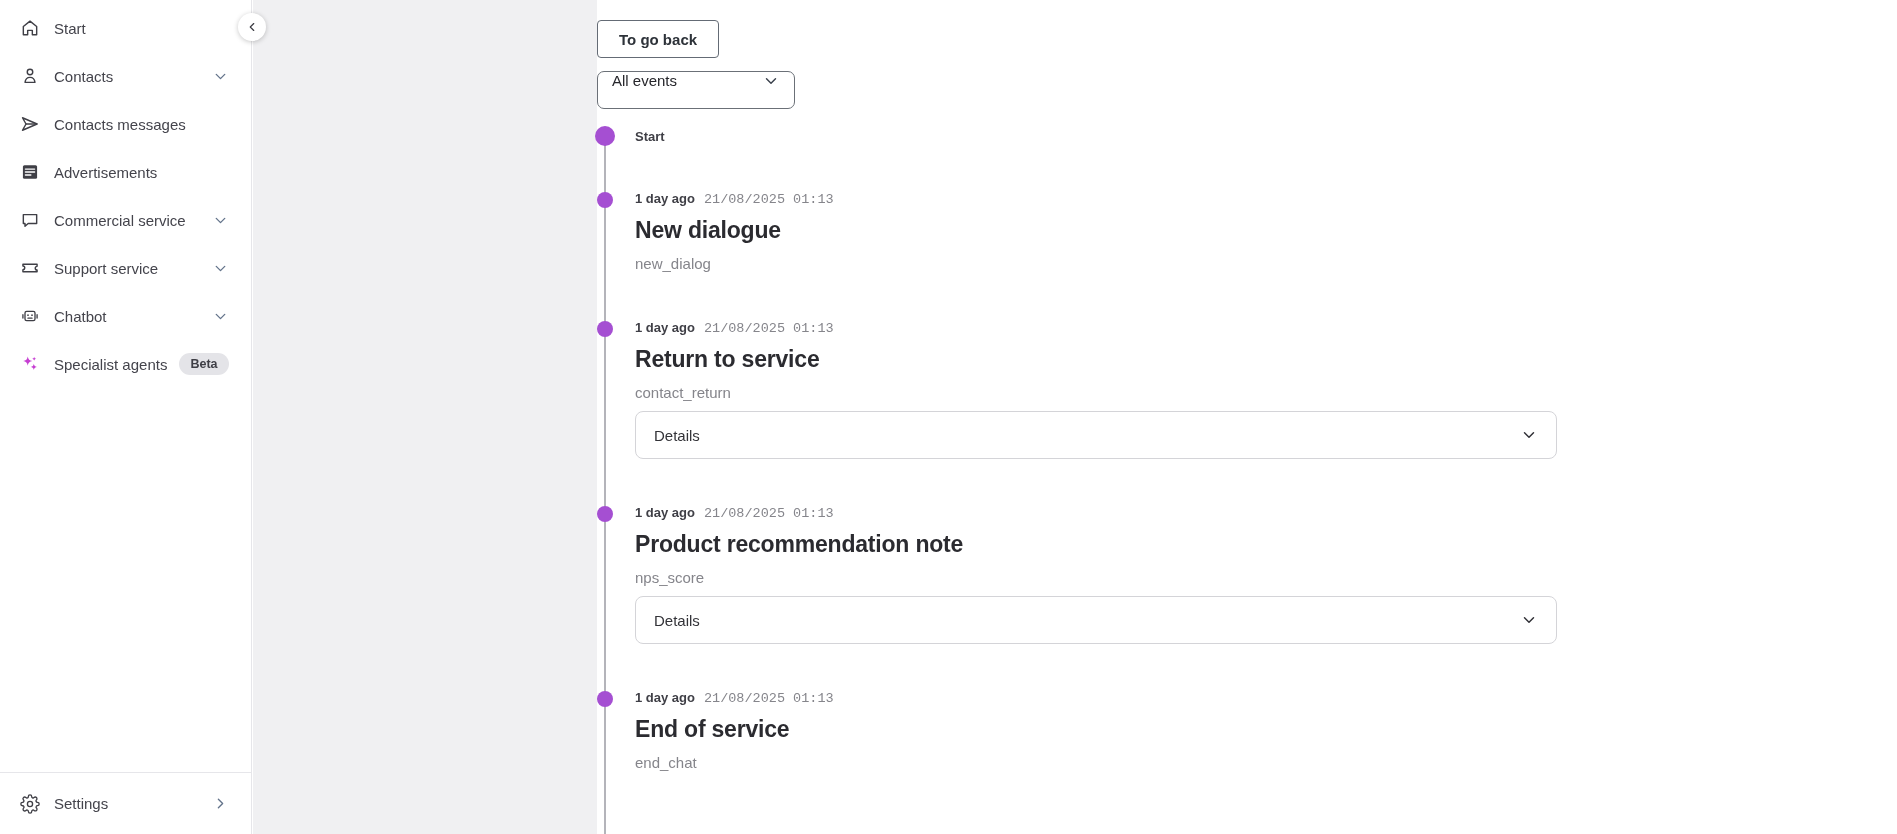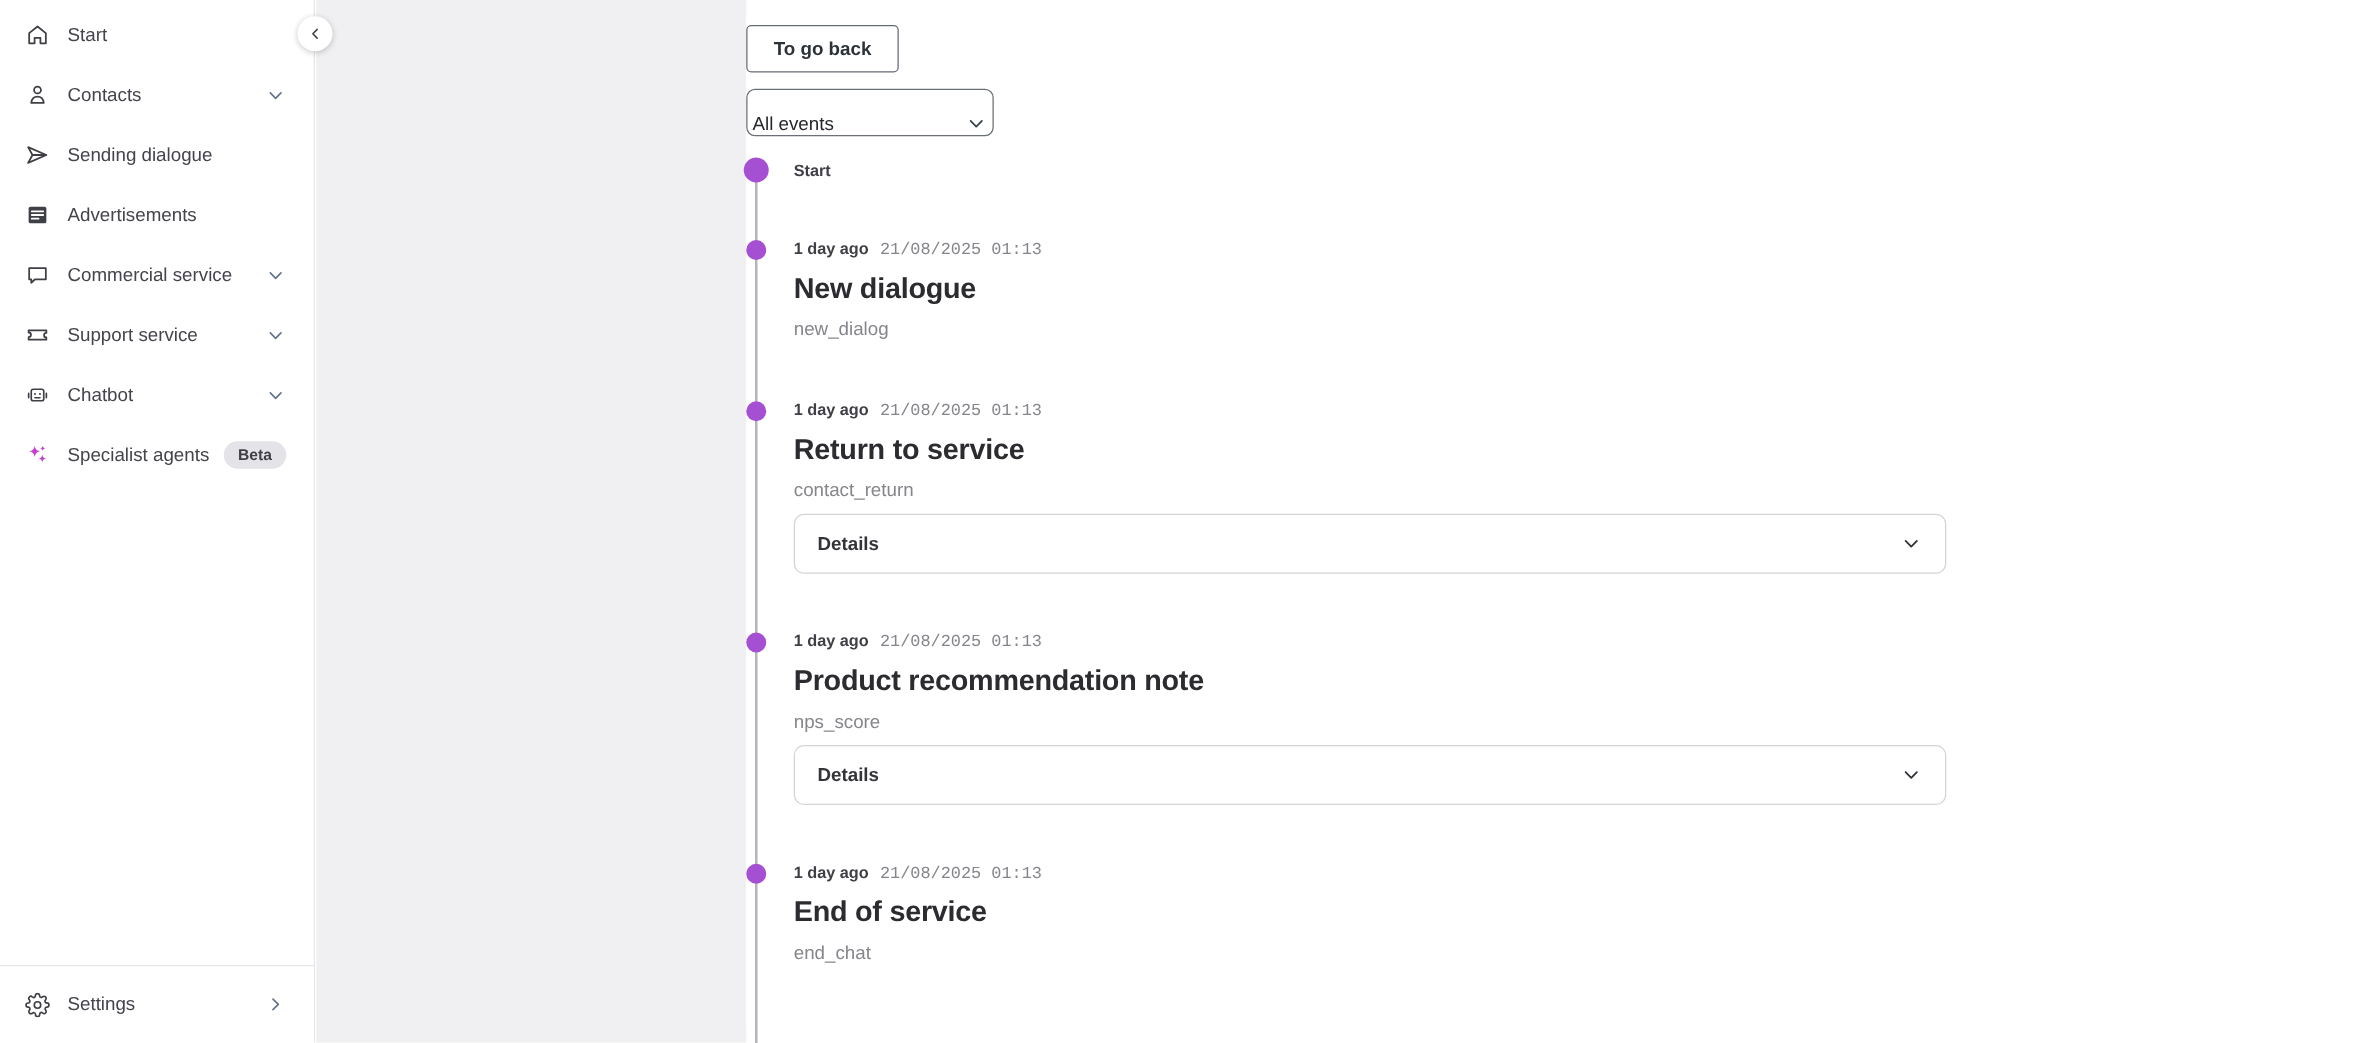--- a/index.html
+++ b/index.html
@@ -37,22 +37,22 @@
 
   
   .content { position:absolute; left:597px; top:0; right:0; height:834px;
     background:#fff; z-index:1;border-radius:14px; }
   .back-btn { margin-top:20px; height:38px; padding:0 21px; background:#fff;
     border:1px solid #646b75; border-radius:4px; font-size:15px; font-weight:bold;
     color:#2d3239; font-family:"Liberation Sans",sans-serif; cursor:pointer; }
   .page-title { margin-top:33px; font-size:22.5px; font-weight:bold; color:#38383f;
     letter-spacing:-0.2px; }
   .filter { margin-top:13px; width:198px; height:38px; border:1px solid #6b7077;
-    border-radius:7px; background:#fff; display:flex; align-items:flex-end;
-    padding:0 4px; cursor:pointer; }
+    border-radius:7px; background:#fff; display:flex; align-items:flex-start;
+    padding:0 14px; cursor:pointer; }
   .filter .val { font-size:15px; color:#26262b; }
   .filter .chev { margin-left:auto; width:18px; height:18px; color:#3a414c; display:flex; }
 
   
   .timeline { position:relative; margin-top:18px; padding-left:38px; }
   .timeline .tl-line { position:absolute; left:7px; top:14px; width:2px;
     height:1200px; background:#b4b4ba; }
   .tl-start { position:relative; height:18px; display:flex; align-items:center; }
   .tl-start .dot { position:absolute; left:-40px; top:-1px; width:20px; height:20px;
     border-radius:50%; background:#a54fd2; }
@@ -62,21 +62,21 @@
     border-radius:50%; background:#a54fd2; }
   .meta { display:flex; align-items:baseline; gap:9px; height:18px; }
   .meta .rel { font-size:13px; font-weight:bold; color:#3f3f46;text-align:right; }
   .meta .ts { font-size:13.5px; color:#85858b;font-family:Liberation Mono, monospace; }
   .ev-title { margin-top:6px; font-size:23px; font-weight:bold; color:#2b2b30;
     letter-spacing:-0.2px; line-height:30px; }
   .ev-code { margin-top:9px; font-size:15px; color:#85858b; line-height:20px; }
   .details-box { margin-top:8px; width:922px; height:48px; border:1px solid #d4d4d8;
     border-radius:8px; background:#fff; display:flex; align-items:center;
     padding:0 18px; cursor:pointer; }
-  .details-box .d-lbl { font-size:15px; font-weight:bold; color:#333338; }
+  .details-box .d-lbl { font-size:15px; font-weight:normal; color:#333338; }
   .details-box .chev { margin-left:auto; width:18px; height:18px; color:#2f2f35; display:flex; }
 </style>
 </head>
 <body>
 
 <aside class="sidebar">
   <nav class="nav" id="nav-list">
   <div class="nav-item">
     <span class="ico">
           <svg viewBox="0 0 24 24" fill="none" stroke="currentColor" stroke-width="1.7" stroke-linecap="round" stroke-linejoin="round">
@@ -101,21 +101,21 @@
         </span>
       </div>
 
   <div class="nav-item">
     <span class="ico">
           <svg viewBox="0 0 24 24" fill="none" stroke="currentColor" stroke-width="1.7" stroke-linecap="round" stroke-linejoin="round">
             <path d="M3 4.5 20.5 12 3 19.5l4.2-7.5Z"></path>
             <path d="M7.2 12H20"></path>
           </svg>
         </span>
-    <span class="lbl">Sending dialogue</span>
+    <span class="lbl">Contacts messages</span>
   </div>
 
   <div class="nav-item">
     <span class="ico">
           <svg viewBox="0 0 24 24">
             <rect x="3.5" y="4" width="17" height="16" rx="1.8" fill="currentColor"></rect>
             <path d="M6.5 8.5h11M6.5 12h11M6.5 15.5h6.5" stroke="#ffffff" stroke-width="1.7" stroke-linecap="round" fill="none"></path>
           </svg>
         </span>
     <span class="lbl">Advertisements</span>

